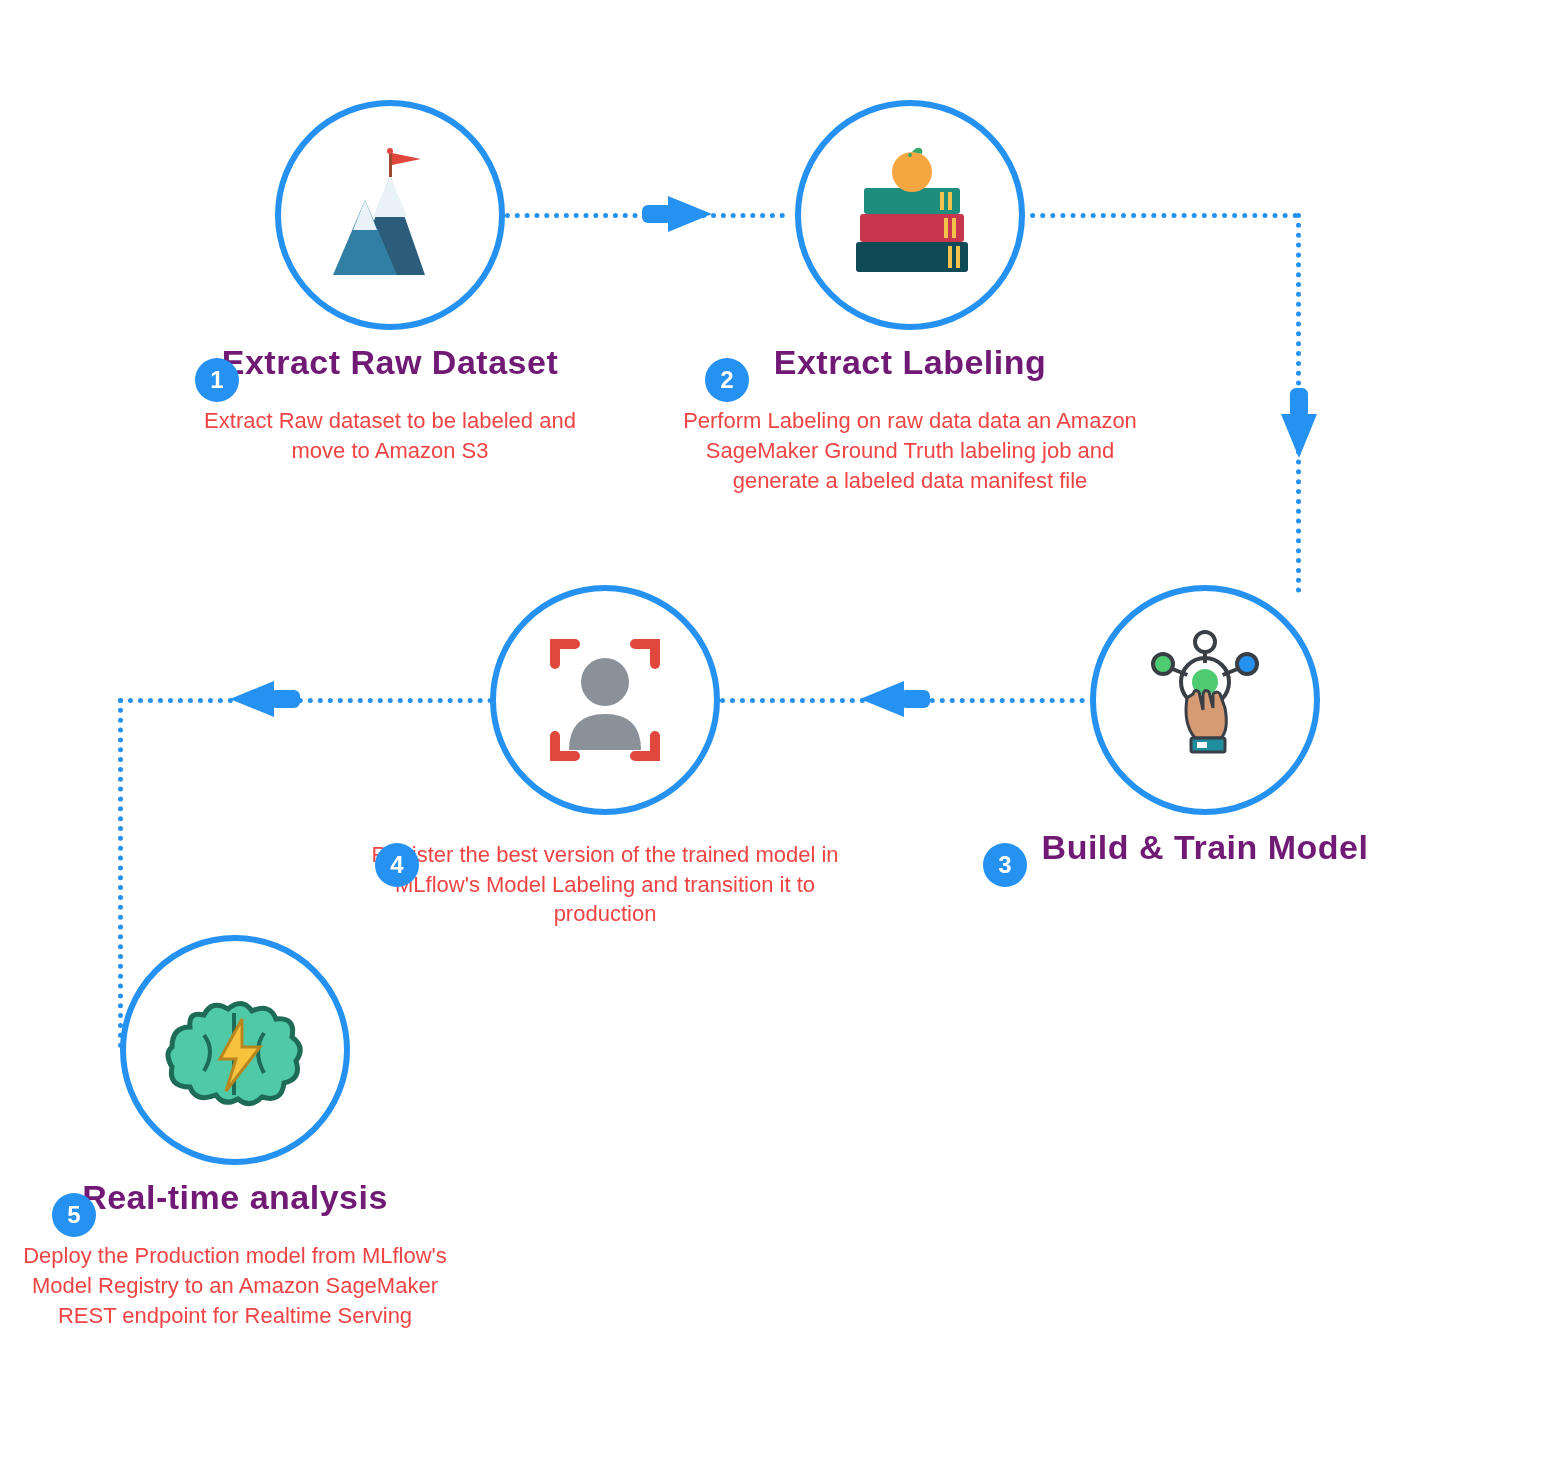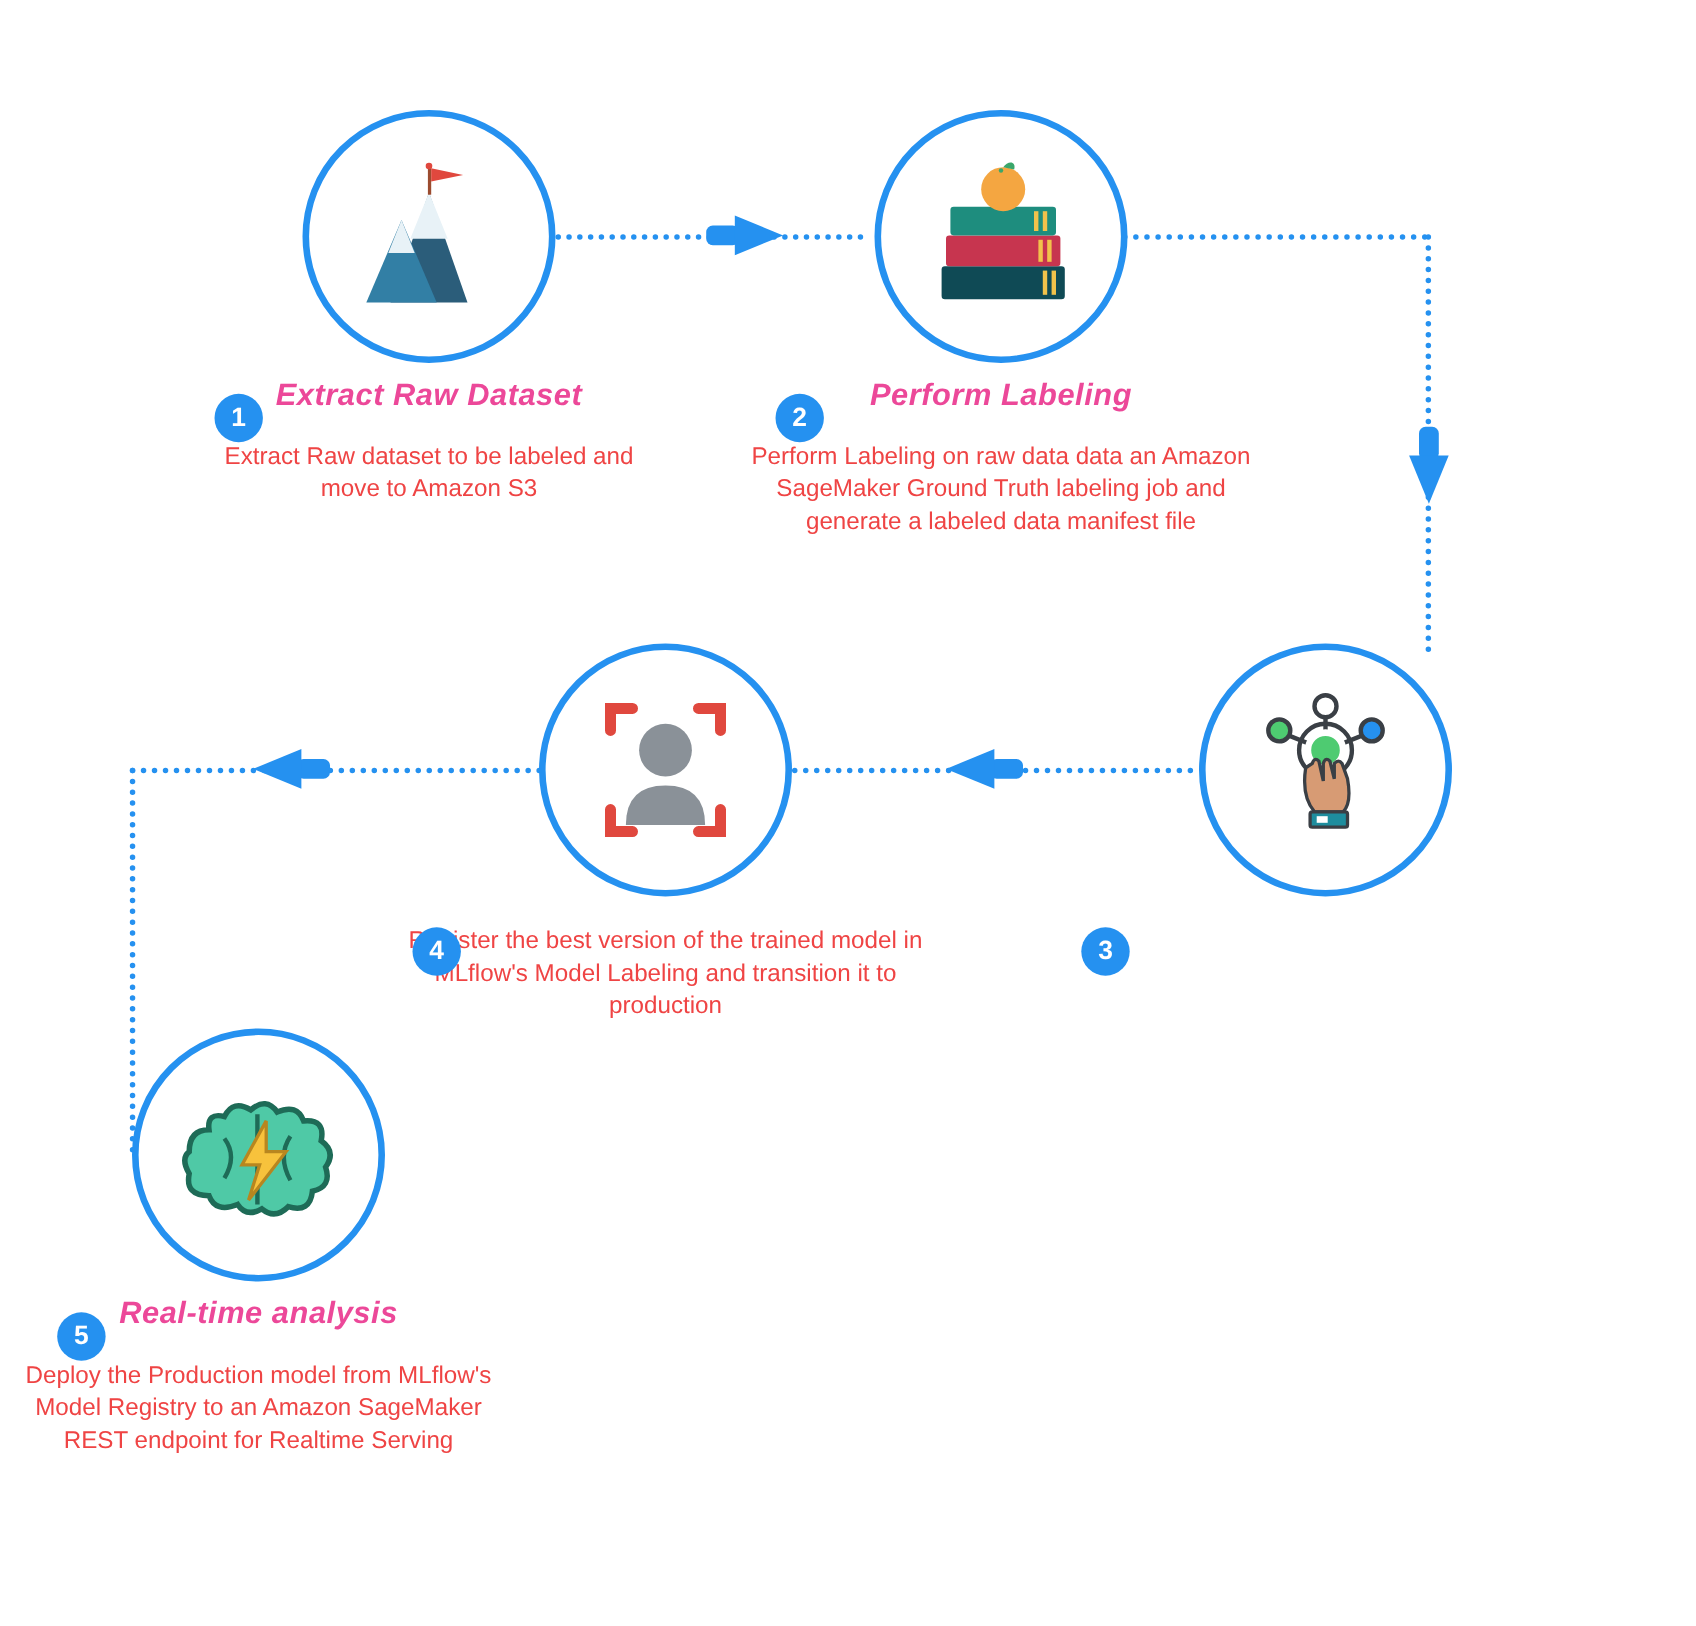--- a/index.html
+++ b/index.html
@@ -13,22 +13,22 @@
   }
 
   .badge {
     position: absolute; width: 44px; height: 44px; border-radius: 50%;
     background: #2591f0; color: #fff; font-weight: 700; font-size: 24px;
     display: flex; align-items: center; justify-content: center;
   }
 
   .title {
     font-family: "Arial Black", "Helvetica Neue", Arial, sans-serif;
-    font-weight: 900; font-size: 28px; color: #ec4899; letter-spacing: 0.5px;
-    margin-top: 14px; line-height: 1.1; font-style: italic;
+    font-weight: 900; font-size: 34px; color: #701a75; letter-spacing: 0.5px;
+    margin-top: 14px; line-height: 1.1;
   }
   .desc {
     font-size: 22px; color: #ef4444; line-height: 1.35; margin-top: 25px;
     padding: 0 8px;
   }
 
   
   .n1 { left: 175px;  top: 100px;  width: 430px; }
   .n2 { left: 665px;  top: 100px;  width: 490px; }
   .n3 { left: 975px;  top: 585px;  width: 460px; }
@@ -112,21 +112,21 @@
         <rect x="118" y="52" width="4" height="18" fill="#f2c24b"></rect>
         <rect x="110" y="52" width="4" height="18" fill="#f2c24b"></rect>
         <circle cx="82" cy="32" r="20" fill="#f4a641"></circle>
         <path d="M82 12 C86 6, 94 6, 92 14" fill="#3aa66a"></path>
         <circle cx="80" cy="15" r="2" fill="#3aa66a"></circle>
       </svg>
     </div>
     <div class="badge">
         <span>2</span>
       </div>
-    <div class="title">Perform Labeling</div>
+    <div class="title">Extract Labeling</div>
     <div class="desc">Perform Labeling on raw data data an Amazon SageMaker Ground Truth labeling job and generate a labeled data manifest file</div>
   </div>
 
   <div class="node n3">
     <div class="circle">
       <svg class="icon" width="160" height="160" viewBox="0 0 160 160">
         <line x1="80" y1="62" x2="80" y2="26" stroke="#3a3f45" stroke-width="4"></line>
         <line x1="80" y1="62" x2="40" y2="46" stroke="#3a3f45" stroke-width="4"></line>
         <line x1="80" y1="62" x2="120" y2="46" stroke="#3a3f45" stroke-width="4"></line>
         <circle cx="80" cy="22" r="10" fill="#fff" stroke="#3a3f45" stroke-width="4"></circle>
@@ -135,20 +135,21 @@
         <circle cx="80" cy="62" r="16" fill="#4ecb71" stroke="#fff" stroke-width="6"></circle>
         <circle cx="80" cy="62" r="24" fill="none" stroke="#3a3f45" stroke-width="4"></circle>
         <path d="M62 78 Q58 104 70 118 L96 118 Q104 110 100 88 L95 74 Q92 70 88 74 L88 88 L84 72 Q80 68 78 74 L78 90 L74 72 Q70 68 68 74 Z" fill="#d79b74" stroke="#3a3f45" stroke-width="3"></path>
         <rect x="66" y="118" width="34" height="14" rx="2" fill="#1e8d9e" stroke="#3a3f45" stroke-width="3"></rect>
         <rect x="72" y="122" width="10" height="6" fill="#fff"></rect>
       </svg>
     </div>
     <div class="badge">
         <span>3</span>
       </div>
+    <div class="title">Build &amp; Train Model</div>
   </div>
 
   <div class="node n4">
     <div class="circle">
       <svg class="icon" width="160" height="160" viewBox="0 0 160 160">
         <path d="M30 44 L30 24 L50 24" stroke="#e0483e" stroke-width="10" fill="none" stroke-linecap="round"></path>
         <path d="M130 44 L130 24 L110 24" stroke="#e0483e" stroke-width="10" fill="none" stroke-linecap="round"></path>
         <path d="M30 116 L30 136 L50 136" stroke="#e0483e" stroke-width="10" fill="none" stroke-linecap="round"></path>
         <path d="M130 116 L130 136 L110 136" stroke="#e0483e" stroke-width="10" fill="none" stroke-linecap="round"></path>
         <circle cx="80" cy="62" r="24" fill="#8a9198"></circle>

